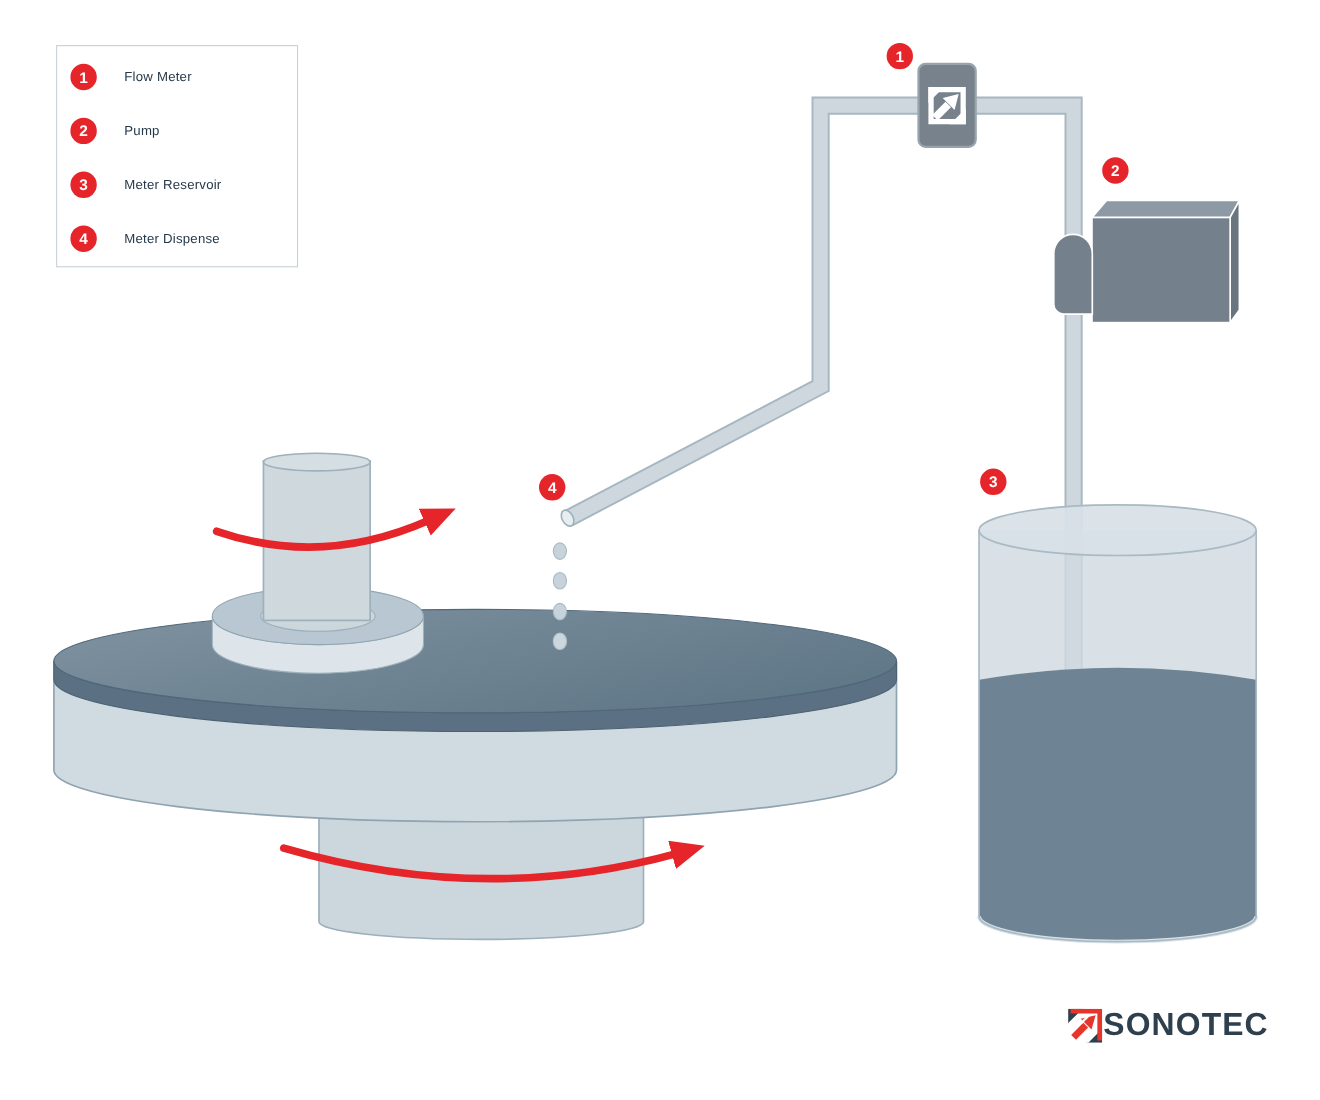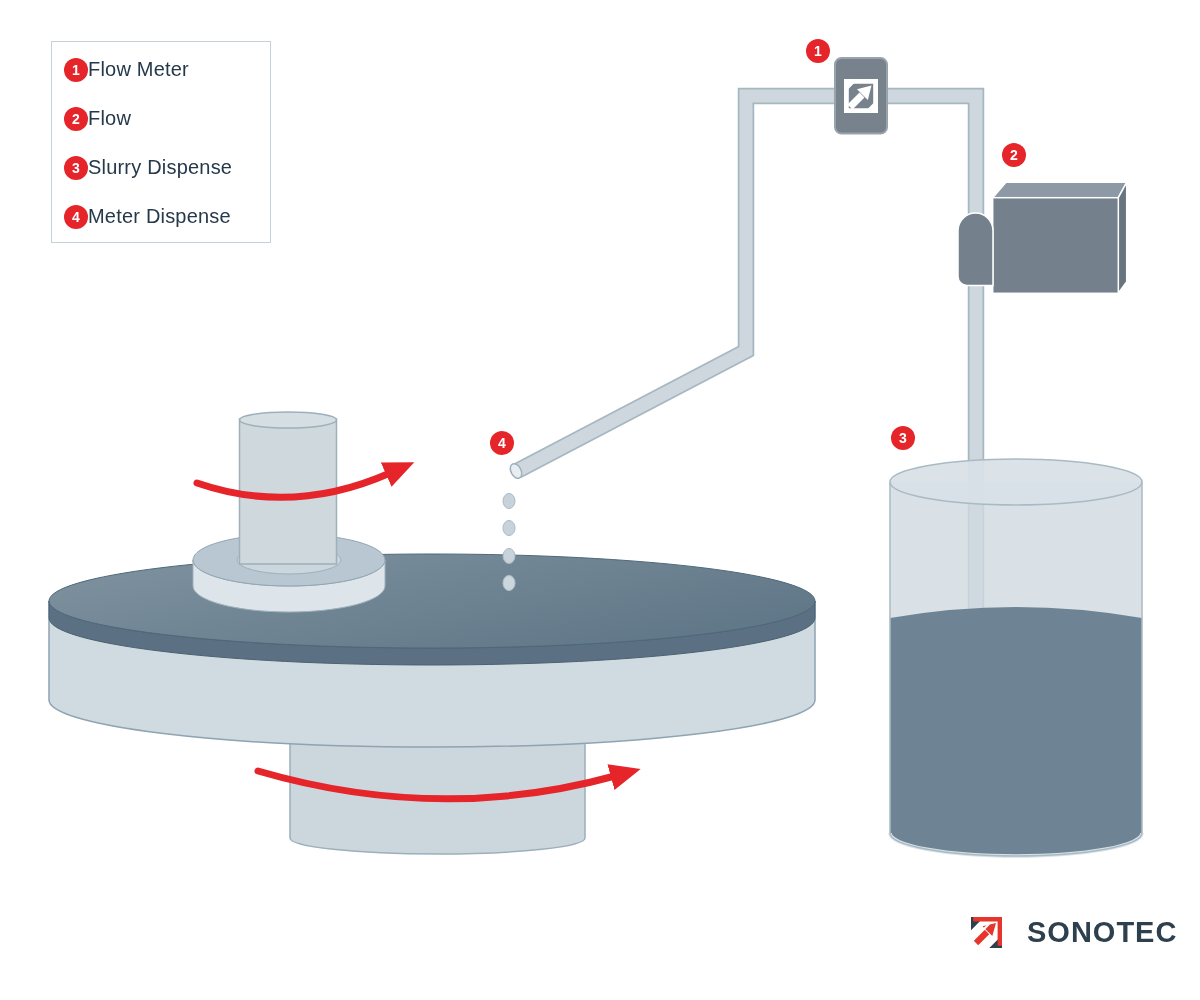--- a/index.html
+++ b/index.html
@@ -8,24 +8,24 @@
   .stage svg.diagram{position:absolute;left:0;top:0;}
 
   
   .legend{position:absolute;left:51px;top:41px;width:220px;height:202px;
           background:#ffffff;border:1px solid #c6d0d7;box-sizing:border-box;
           padding-top:3px;}
   .legend-row{height:49px;display:flex;align-items:center;padding-left:12px;}
   .legend-badge{width:24px;height:24px;border-radius:50%;background:#e52529;
                 color:#ffffff;font-size:14px;font-weight:bold;
                 display:flex;align-items:center;justify-content:center;flex:0 0 24px;}
-  .legend-label{font-size:20px;color:#25394a;letter-spacing:.2px;}
+  .legend-label{margin-left:25px;font-size:12px;color:#25394a;letter-spacing:.2px;}
 
   
-  .logo{position:absolute;left:971px;top:916px;display:flex;align-items:center;gap:25px;}
+  .logo{position:absolute;left:971px;top:916px;display:flex;align-items:center;gap:1px;}
   .logo-text{font-size:29px;font-weight:bold;color:#2e3f4e;letter-spacing:1px;}
 
   text.badge-num{fill:#ffffff;font-family:"Liberation Sans",sans-serif;
                  font-size:14px;font-weight:bold;text-anchor:middle;}
 </style>
 </head>
 <body>
 
 <div class="stage">
 
@@ -125,25 +125,25 @@
     </g>
   </svg>
 
   <div class="legend">
     <div class="legend-row">
       <span class="legend-badge">1</span>
       <span class="legend-label">Flow Meter</span>
     </div>
     <div class="legend-row">
       <span class="legend-badge">2</span>
-      <span class="legend-label">Flow</span>
+      <span class="legend-label">Pump</span>
     </div>
     <div class="legend-row">
       <span class="legend-badge">3</span>
-      <span class="legend-label">Slurry Dispense</span>
+      <span class="legend-label">Meter Reservoir</span>
     </div>
     <div class="legend-row">
       <span class="legend-badge">4</span>
       <span class="legend-label">Meter Dispense</span>
     </div>
   </div>
 
   <div class="logo">
     <svg width="31" height="31" viewBox="0 0 31 31">
       <polygon points="0,0 14,0 0,14" fill="#2e3f4e"></polygon>

